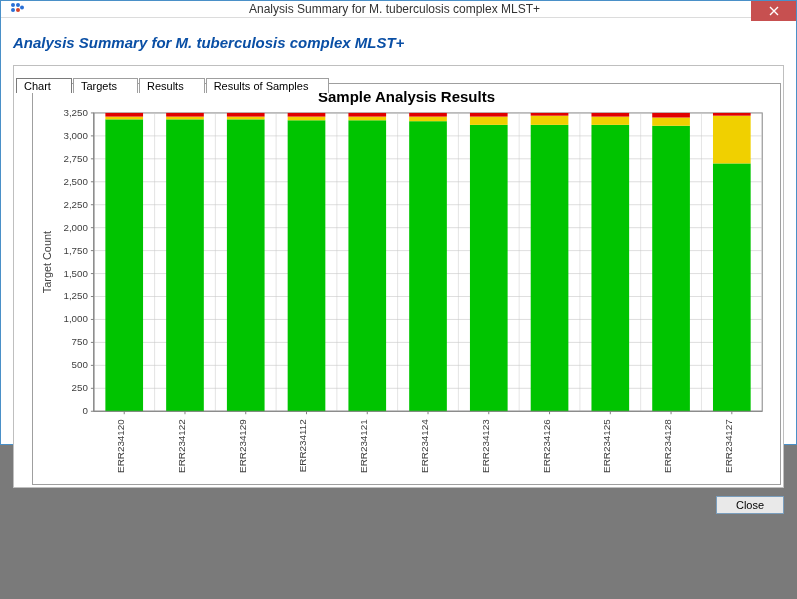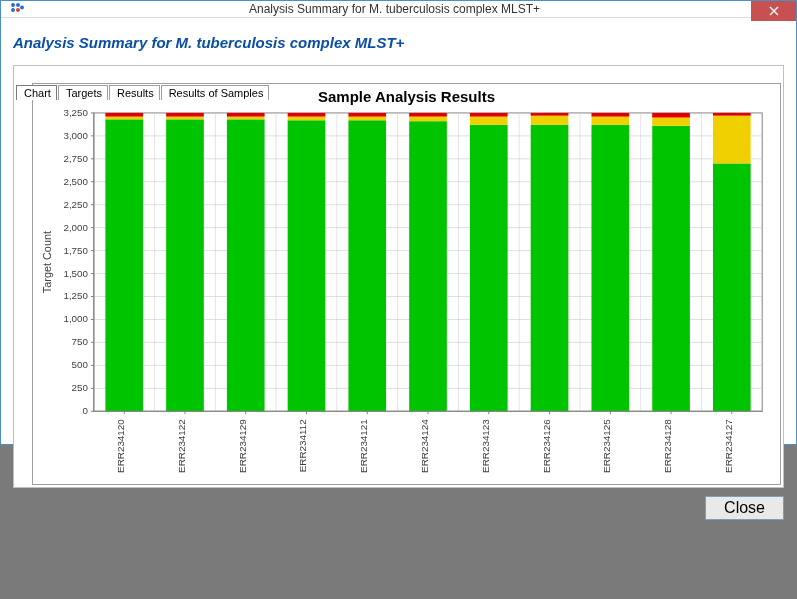--- a/index.html
+++ b/index.html
@@ -74,25 +74,25 @@
   }
   .tabs {
     display: flex;
     gap: 0;
     padding: 2px 2px 0 2px;
   }
   .tab {
     border: 1px solid #9f9f9f;
     border-bottom: none;
     background: #fff;
-    padding: 1px 5px 1px 7px;
+    padding: 1px 20px 1px 7px;
     font-size: 11px;
     margin-right: 1px;
     position: relative;
-    top: 17px;
+    top: 10px;
     color: #000;
   }
   .tab.active {
     background: #fff;
     border-color: #7a7a7a;
     z-index: 2;
   }
   .tab-body {
     border: 1px solid #9f9f9f;
     margin: 0 2px 2px 18px;
@@ -141,21 +141,21 @@
   .legend .item { display:flex; align-items:center; }
   .footer {
     display: flex;
     justify-content: flex-end;
     padding-top: 8px;
   }
   .btn {
     border: 1px solid #7a9ebd;
     background: #e9e9e9;
     padding: 2px 18px;
-    font-size: 16px;
+    font-size: 11px;
     color: #000;
     min-width: 68px;
     text-align: center;
     margin-left: 14px;
   }
   
   .axis-text { font-size: 10px; fill:#404040; }
   .cat-text  { font-size: 10px; fill:#404040; }
   .ylabel    { font-size: 11px; fill:#404040; }
 </style>

